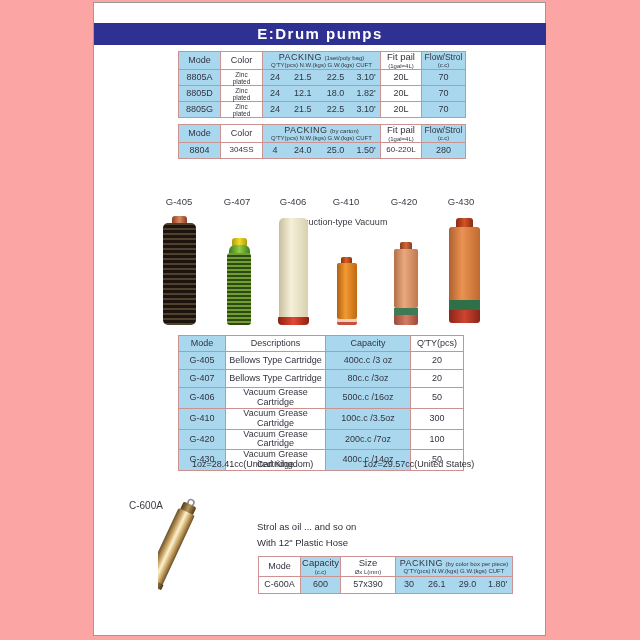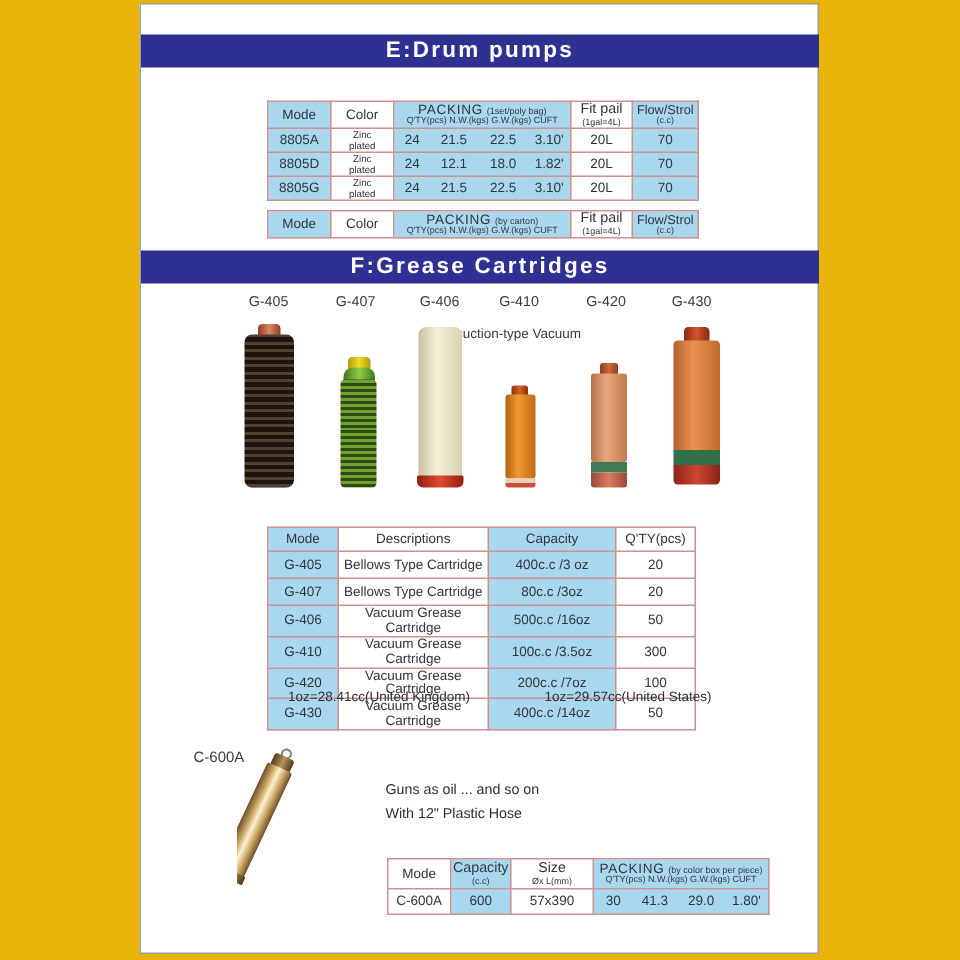--- a/index.html
+++ b/index.html
@@ -1,28 +1,28 @@
 <!DOCTYPE html>
 <html><head>
 <meta charset="utf-8">
 <style>
   * { margin:0; padding:0; box-sizing:border-box; }
   html,body { width:640px; height:640px; background:#ffffff; font-family:"Liberation Sans", sans-serif; }
-  #canvas { position:relative; width:640px; height:640px; background:#eab308; overflow:hidden; color:#33333f; }
+  #canvas { position:relative; width:640px; height:640px; background:#fca5a5; overflow:hidden; color:#33333f; }
   .abs { position:absolute; }
 
   
   #page-frame { left:93px; top:2px; width:453px; height:634px; border:1px solid #9b9b9b; background:#ffffff; }
 
   
   .banner { left:94px; width:452px; height:22px; background:#2e3192; color:#ffffff;
             font-weight:bold; font-size:15px; letter-spacing:1.5px; text-align:center; line-height:22px; }
 
   
-  table.cat { border-collapse:collapse; table-layout:fixed; position:absolute; background:#fff;margin-top:16px; }
+  table.cat { border-collapse:collapse; table-layout:fixed; position:absolute; background:#fff; }
   table.cat td { border:1px solid #cc9191; text-align:center; vertical-align:middle; padding:0;
                  font-size:9px; color:#33333f; line-height:1.1; }
   td.blue { background:#a9d8ee; }
   td.white { background:#ffffff; }
   .hd { font-size:9.5px; }
   .sub { font-size:6px; display:block; line-height:6px; }
   .pk-big { font-size:9px; letter-spacing:0.5px; }
   .pk-note { font-size:6px; }
   .pk-subline { font-size:6px; display:block; line-height:6px; letter-spacing:0; }
   .two-line { font-size:6.5px; line-height:7px; display:block; }
@@ -180,26 +180,37 @@
       </td>
       <td class="white">
         <span class="hd">Fit pail</span>
         <span class="sub">(1gal=4L)</span>
       </td>
       <td class="blue">
         <span style="font-size:8.5px;">Flow/Strol</span>
         <span class="sub">(c.c)</span>
       </td>
     </tr>
+    <tr style="height:16px;">
+      <td class="blue">8804</td>
+      <td class="white" style="font-size:8px;">304SS</td>
+      <td class="blue">
+        <span class="pk-vals">
+          <span class="pv1">4</span>
+          <span class="pv2">24.0</span>
+          <span class="pv3">25.0</span>
+          <span class="pv4">1.50'</span>
+        </span>
+      </td>
+      <td class="white" style="font-size:8px;">60-220L</td>
+      <td class="blue">280</td>
+    </tr>
   </tbody>
     </table>
 
-  <div class="abs banner" style="top:167px;">
-    <span>F:Grease Cartridges</span>
-  </div>
 
   <span class="abs g-label" style="left:179px; top:196px;">G-405</span>
   <span class="abs g-label" style="left:237px; top:196px;">G-407</span>
   <span class="abs g-label" style="left:293px; top:196px;">G-406</span>
   <span class="abs g-label" style="left:346px; top:196px;">G-410</span>
   <span class="abs g-label" style="left:404px; top:196px;">G-420</span>
   <span class="abs g-label" style="left:461px; top:196px;">G-430</span>
 
   <span class="abs annot" style="left:304px; top:217px;">suction-type Vacuum</span>
 
@@ -312,21 +323,21 @@
       <circle cx="30" cy="5" r="3" fill="none" stroke="#8a8a8a" stroke-width="1.5"></circle>
       <rect x="23" y="7" width="14" height="9" rx="2" fill="url(#brassDark)"></rect>
       <rect x="21" y="15" width="18" height="78" rx="2" fill="url(#brass)"></rect>
       <rect x="20" y="91" width="20" height="6" rx="1" fill="url(#brassDark)"></rect>
       <rect x="26" y="96" width="8" height="9" rx="1" fill="url(#brass)"></rect>
       <path d="M30,105 C18,106 14,114 18,119 C22,124 31,122 32,114 C32.5,110 31,106 30,105 Z
                M29,108 C29.5,112 28,116 23,117 C20,117 19,113 22,110 C24,108 27,107.5 29,108 Z" fill="#a8a8a8" stroke="#6e6e6e" stroke-width="0.8" fill-rule="evenodd"></path>
     </g>
   </svg>
 
-  <span class="abs oil-desc" style="left:257px; top:521px;">Guns as oil ... and so on</span>
+  <span class="abs oil-desc" style="left:257px; top:521px;">Strol as oil ... and so on</span>
   <span class="abs oil-desc" style="left:257px; top:537px;">With 12" Plastic Hose</span>
 
   <table class="cat" style="left:258px; top:556px; width:254px;">
     <colgroup>
         <col style="width:42px">
         <col style="width:40px">
         <col style="width:55px">
         <col style="width:117px">
       </colgroup>
     <tbody>
@@ -346,21 +357,21 @@
         <span class="pk-subline">Q'TY(pcs)  N.W.(kgs)  G.W.(kgs)  CUFT</span>
       </td>
     </tr>
     <tr style="height:17px;">
       <td class="white">C-600A</td>
       <td class="blue">600</td>
       <td class="white">57x390</td>
       <td class="blue">
         <span class="pk-vals">
           <span class="ov1">30</span>
-          <span class="ov2">41.3</span>
+          <span class="ov2">26.1</span>
           <span class="ov3">29.0</span>
           <span class="ov4">1.80'</span>
         </span>
       </td>
     </tr>
   </tbody>
     </table>
 
 </div>
 

